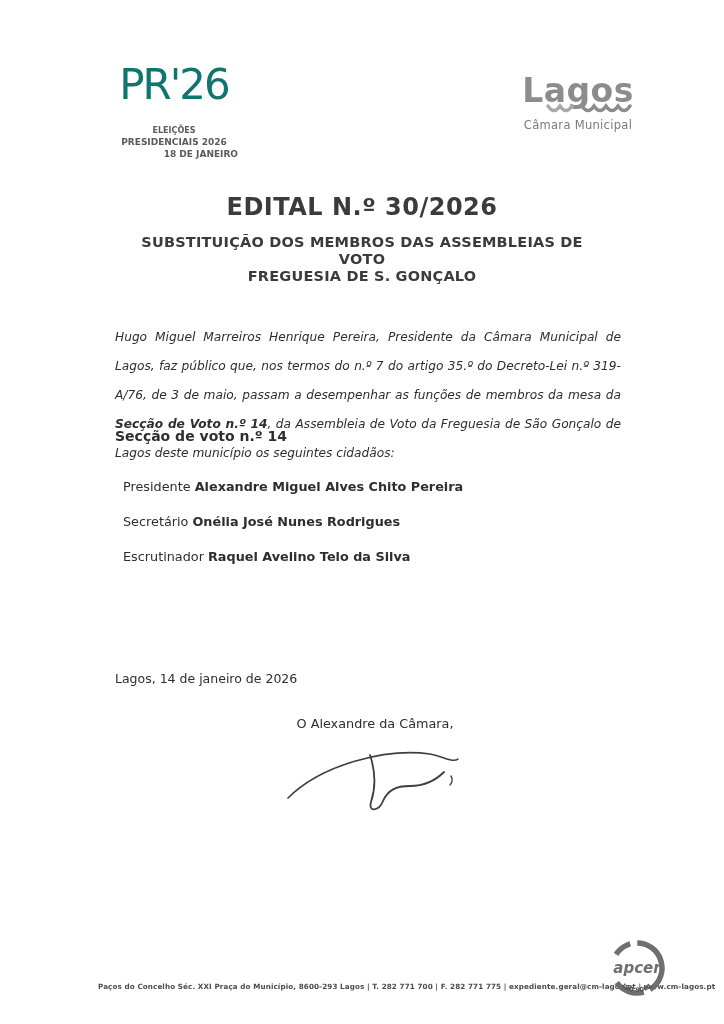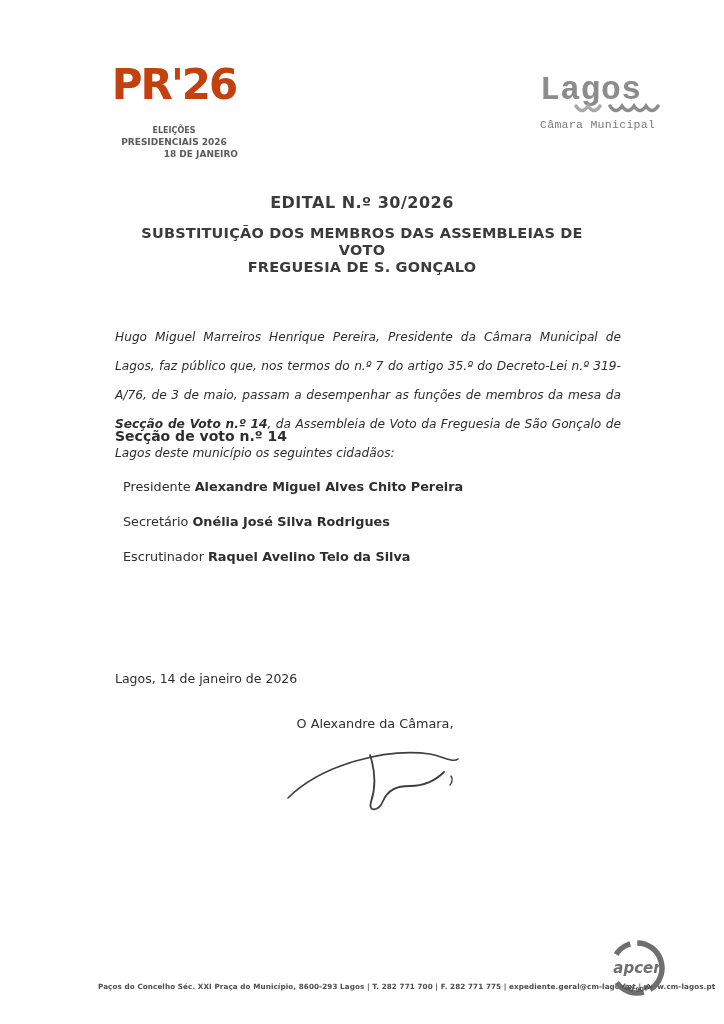--- a/index.html
+++ b/index.html
@@ -10,39 +10,39 @@
     background:#ffffff;
     font-family:"DejaVu Sans", "Liberation Sans", sans-serif;
     color:#2e2e2e;
     overflow:hidden;
     box-shadow:0 0 6px rgba(0,0,0,.2);
   }
 
   
   .pr26 { position:absolute; left:110px; top:64px; width:128px; text-align:center; }
   .pr26-title {
-    font-size:42px; font-weight:bold; line-height:1;
-    color:#c2410c; letter-spacing:-2px;
+    font-size:42px; font-weight:normal; line-height:1;
+    color:#0f766e; letter-spacing:-2px;
   }
   .pr26-sub { margin-top:19px; color:#5a5a5a; font-weight:bold; }
   .pr26-sub .l1 { font-size:8px;  line-height:11px; }
   .pr26-sub .l2 { font-size:9px;  line-height:12px; }
   .pr26-sub .l3 { font-size:9px;  line-height:12px;text-align:right; }
 
-  .lagos { position:absolute; left:540px; top:74px; width:132px; text-align:left;font-family:Liberation Mono, monospace; }
+  .lagos { position:absolute; left:512px; top:74px; width:132px; text-align:center; }
   .lagos-title {
     font-size:33px; font-weight:600; line-height:1;
     color:#8c8c8c; letter-spacing:0.5px;
   }
   .lagos-waves { display:block; margin:-4px 0 1px 34px; }
   .lagos-sub { font-size:11.5px; color:#7a7a7a; letter-spacing:0.3px; }
 
   
   .title-block { position:absolute; left:0; right:0; top:193px; text-align:center; color:#3b3b3b; }
-  .title-main { font-size:16px; font-weight:bold; letter-spacing:0.5px; }
+  .title-main { font-size:24px; font-weight:bold; letter-spacing:0.5px; }
   .title-sub {
     max-width:452px; margin:13px auto 0;
     font-size:14.5px; font-weight:bold; line-height:17px; letter-spacing:0.2px;
   }
 
   
   .body-par {
     position:absolute; left:115px; top:311px; width:506px;
     font-size:12.2px; line-height:29px; text-align:justify;font-style:italic;
   }
@@ -111,21 +111,21 @@
 
   <div class="section-heading">Secção de voto n.º 14</div>
 
   <div class="members">
     <div class="member">
       <span>Presidente</span>
       <span class="bold">Alexandre Miguel Alves Chito Pereira</span>
     </div>
     <div class="member">
       <span>Secretário</span>
-      <span class="bold">Onélia José Silva Rodrigues</span>
+      <span class="bold">Onélia José Nunes Rodrigues</span>
     </div>
     <div class="member">
       <span>Escrutinador</span>
       <span class="bold">Raquel Avelino Telo da Silva</span>
     </div>
   </div>
 
   <div class="dateline">Lagos, 14 de janeiro de 2026</div>
 
   <div class="signer-title">O Alexandre da Câmara,</div>

